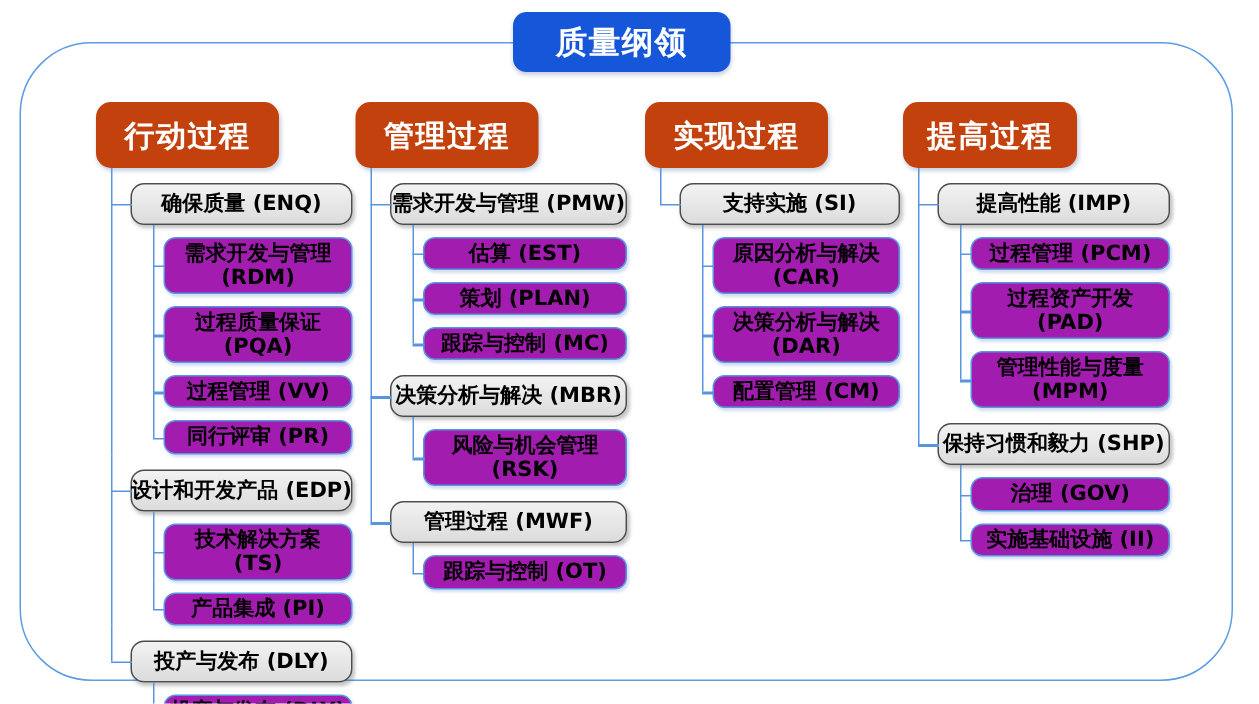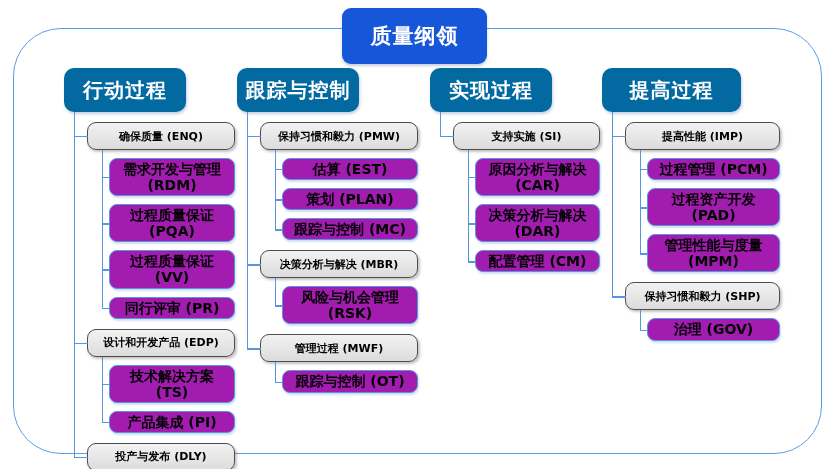--- a/index.html
+++ b/index.html
@@ -17,63 +17,63 @@
 
   
   .outer-frame{
     position:absolute;left:13px;top:28px;width:809px;height:426px;
     border:1.6px solid #5b9de4;border-radius:48px;background:#fff;
     box-sizing:border-box;
   }
 
   
   .title-box{
-    position:absolute;left:342px;top:8px;width:145px;height:56px;
+    position:absolute;left:342px;top:8px;width:145px;height:40px;
     background:#1557d8;border-radius:9px;z-index:3;
     display:flex;align-items:center;justify-content:center;
     color:#fff;font-size:21px;font-weight:700;letter-spacing:1px;
     box-shadow:0 2px 3px rgba(30,60,120,.25);
   }
 
   #columns{position:absolute;inset:0;z-index:2;}
   .column{position:absolute;top:68px;}
   .column:nth-child(1){left:64px;width:171px;}
   .column:nth-child(2){left:237px;width:181px;}
   .column:nth-child(3){left:430px;width:170px;}
   .column:nth-child(4){left:602px;width:178px;}
 
   .col-header{
     width:122px;height:44px;box-sizing:border-box;
-    background:#0369a1;border-radius:10px;
+    background:#c2410c;border-radius:10px;
     display:flex;align-items:center;justify-content:center;
     color:#fff;font-size:20px;font-weight:700;letter-spacing:1px;
     box-shadow:1px 2px 3px rgba(90,120,170,.35);
   }
-  .column:nth-child(4) .col-header{width:139px;font-family:Liberation Serif, serif;}
+  .column:nth-child(4) .col-header{width:116px;font-family:Liberation Serif, serif;}
 
   .col-body{position:relative;}
 
   
   .group{position:relative;padding:10px 0 0 23px;}
   .group::before{ 
     content:"";position:absolute;left:10px;top:0;width:1.4px;height:100%;
     background:var(--line);
   }
   .group:last-child::before{height:24px;}
   .group::after{ 
     content:"";position:absolute;left:10px;top:24px;width:13.5px;height:1.4px;
     background:var(--line);
   }
 
   .gray-box{
     height:28px;box-sizing:border-box;
     background:linear-gradient(180deg,#f2f2f2 0%,#dcdcdc 100%);
     border:1.6px solid var(--gray-border);border-radius:9px;
     display:flex;align-items:center;justify-content:center;
-    font-size:11px;font-weight:700;color:#000;text-align:center;
+    font-size:14px;font-weight:700;color:#000;text-align:center;
     box-shadow:1.5px 2px 2.5px rgba(90,90,90,.35);
     padding:12px 4px;white-space:nowrap;
   }
 
   
   .child{position:relative;padding:8px 0 0 22px;}
   .child::before{
     content:"";position:absolute;left:15px;top:0;width:1.4px;height:100%;
     background:var(--line);
   }
@@ -105,21 +105,21 @@
           <div class="group">
             <div class="gray-box">确保质量 (ENQ)</div>
             <div class="children">
               <div class="child">
                 <div class="white-box">需求开发与管理 (RDM)</div>
               </div>
               <div class="child">
                 <div class="white-box">过程质量保证 (PQA)</div>
               </div>
               <div class="child">
-                <div class="white-box">过程质量保证 (VV)</div>
+                <div class="white-box">过程管理 (VV)</div>
               </div>
               <div class="child">
                 <div class="white-box">同行评审 (PR)</div>
               </div>
             </div>
           </div>
           <div class="group">
             <div class="gray-box">设计和开发产品 (EDP)</div>
             <div class="children">
               <div class="child">
@@ -134,24 +134,24 @@
             <div class="gray-box">投产与发布 (DLY)</div>
             <div class="children">
               <div class="child">
                 <div class="white-box">投产与发布 (DLY)</div>
               </div>
             </div>
           </div>
         </div>
       </div>
       <div class="column">
-        <div class="col-header">跟踪与控制</div>
-        <div class="col-body">
-          <div class="group">
-            <div class="gray-box">保持习惯和毅力 (PMW)</div>
+        <div class="col-header">管理过程</div>
+        <div class="col-body">
+          <div class="group">
+            <div class="gray-box">需求开发与管理 (PMW)</div>
             <div class="children">
               <div class="child">
                 <div class="white-box">估算 (EST)</div>
               </div>
               <div class="child">
                 <div class="white-box">策划 (PLAN)</div>
               </div>
               <div class="child">
                 <div class="white-box">跟踪与控制 (MC)</div>
               </div>
@@ -209,19 +209,22 @@
               <div class="child">
                 <div class="white-box">管理性能与度量 (MPM)</div>
               </div>
             </div>
           </div>
           <div class="group">
             <div class="gray-box">保持习惯和毅力 (SHP)</div>
             <div class="children">
               <div class="child">
                 <div class="white-box">治理 (GOV)</div>
+              </div>
+              <div class="child">
+                <div class="white-box">实施基础设施 (II)</div>
               </div>
             </div>
           </div>
         </div>
       </div>
     </div>
 </div>
 
 </body></html>

